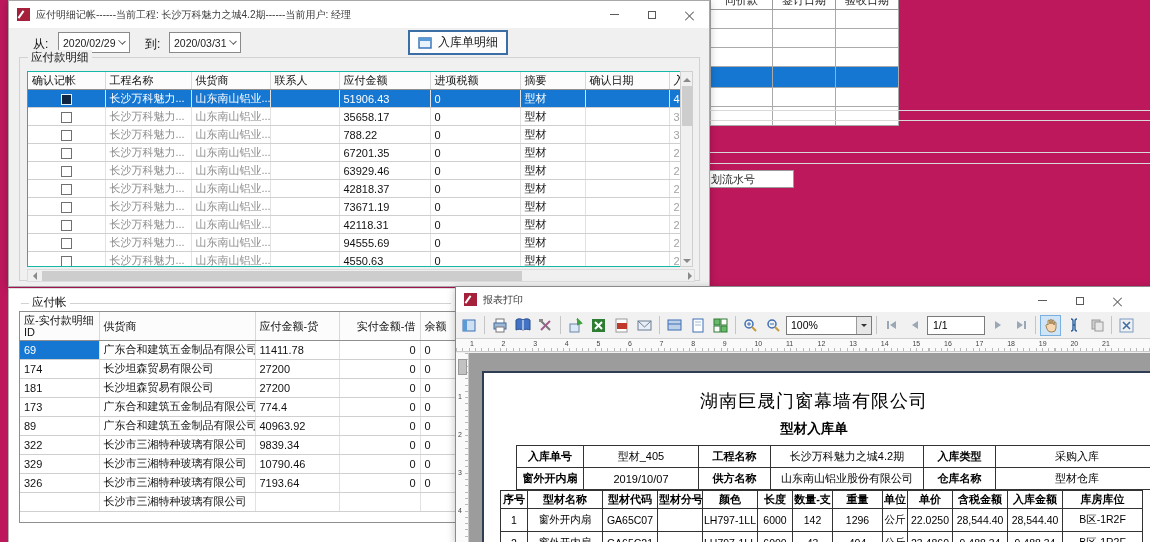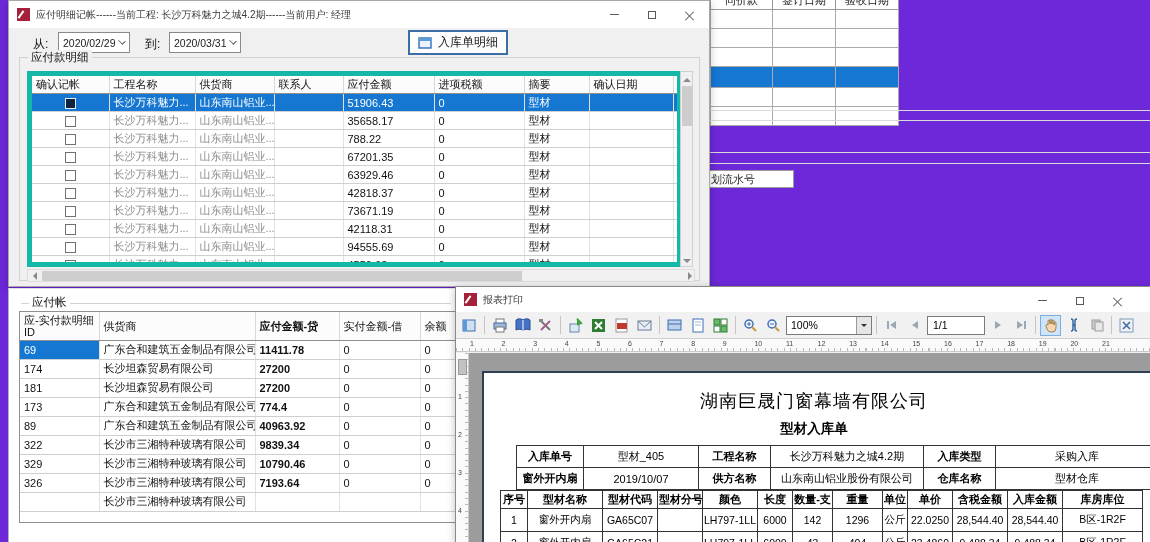--- a/index.html
+++ b/index.html
@@ -1,18 +1,18 @@
 <!DOCTYPE html>
 <html><head>
 <meta charset="utf-8">
 <style>
   * { margin:0; padding:0; box-sizing:border-box; }
   html,body { background:#fff; }
   body { font-family:"Liberation Sans","DejaVu Sans",sans-serif; }
-  .stage { position:relative; width:1150px; height:542px; overflow:hidden; background:#6d28d9; }
+  .stage { position:relative; width:1150px; height:542px; overflow:hidden; background:#be185d; }
 
   
   .bg-frag { position:absolute; left:0; top:0; width:1150px; height:542px; }
   .bg-mini-table { position:absolute; left:710px; top:-9px; border-collapse:collapse; }
   .bg-mini-table th { font-weight:normal; font-size:11px; color:#222; border:1px solid #9a9a9a; height:18px; padding:0 2px; background:#fff; }
   .bg-mini-table td { border:1px solid #aaa; height:16px; background:#fff; }
   .bg-mini-table td.tall { height:21px; }
   .bg-mini-table tr.bsel td { background:#1577d2; }
   .bg-line { position:absolute; left:705px; width:445px; height:1px; background:#d9d9d9; }
   .serial-box { position:absolute; left:710px; top:170px; width:84px; height:18px; border:1px solid #9a9a9a; border-left:none; background:#fff; font-size:11px; color:#222; line-height:17px; padding-left:1px; overflow:hidden; }
@@ -35,21 +35,21 @@
   #win1 { left:8px; top:0; width:702px; height:287px; }
   .filter-row { position:relative; height:30px; }
   .flabel { position:absolute; top:8px; font-size:12px; color:#111; }
   .datebox { position:absolute; top:4px; width:72px; height:21px; background:#fff; border:1px solid #8a8a8a; font-size:10.5px; color:#222; display:flex; align-items:center; padding-left:4px; }
   .datebox .chev { position:absolute; right:4px; top:7px; width:6px; height:6px; border-right:1px solid #555; border-bottom:1px solid #555; transform:rotate(45deg) scale(1,.8); margin-top:-2px; }
   .btn { position:absolute; display:flex; align-items:center; justify-content:center; gap:6px; font-size:12px; color:#111; background:linear-gradient(#f4f4f4,#e3e3e3); border:1px solid #9a9a9a; }
   #btn-query { left:277px; top:2px; width:108px; height:25px; }
   #btn-inbound { left:399px; top:2px; width:100px; height:25px; background:#fdfdfd; border:2px solid #3a6ea5; }
   .groupbox { position:absolute; left:10px; top:56px; width:681px; height:224px; border:1px solid #d2d2d2; }
   .group-label { position:absolute; left:8px; top:-8px; background:#f0f0f0; font-size:11.5px; color:#111; padding:0 3px; }
-  .grid-wrap { position:absolute; left:7px; top:13px; width:655px; height:196px; overflow:hidden; border:5px solid #14b8a6; background:#fff; }
+  .grid-wrap { position:absolute; left:7px; top:13px; width:655px; height:196px; overflow:hidden; border:1px solid #14b8a6; background:#fff; }
   table.grid { border-collapse:collapse; table-layout:fixed; width:643px; background:#fff; }
   table.grid th { font-weight:normal; font-size:11px; color:#111; text-align:left; padding:1px 4px; height:17px; border-right:1px solid #d8d8d8; border-bottom:1px solid #8f8f8f; background:#fcfcfc; overflow:hidden; white-space:nowrap; }
   table.grid td { font-size:11px; color:#111; padding:0 4px; height:18px; border-right:1px solid #e2e2e2; border-bottom:1px solid #cfcfcf; overflow:hidden; white-space:nowrap; }
   table.grid tr.sel td { background:#1577d2; color:#fff; }
   table.grid td.dim { color:#8d8d8d; }
   table.grid tr.sel td.dim, table.grid tr.sel td.inb { color:#fff; }
   table.grid td.inb { color:#a3a3a3; }
   #w1grid .c0{width:77px;} #w1grid .c1{width:86px;} #w1grid .c2{width:79px;} #w1grid .c3{width:69px;}
   #w1grid .c4{width:91px;} #w1grid .c5{width:90px;} #w1grid .c6{width:65px;} #w1grid .c7{width:84px;} #w1grid .c8{width:31px;}
   .cb-cell { text-align:center; }
@@ -66,21 +66,21 @@
   .arr-rt { border-left-color:#8a8a8a; right:-2px; top:2px; }
 
   
   #win2 { position:absolute; left:8px; top:288px; width:447px; height:254px; background:#fff; border-left:1px solid #b5b5b5; border-top:1px solid #e0e0e0; }
   #win2 .group-label2 { position:absolute; left:20px; top:6px; font-size:11.5px; color:#111; background:#fff; padding:0 3px; z-index:2; }
   #win2 .gline { position:absolute; left:12px; top:14px; width:430px; height:1px; background:#d2d2d2; }
   #w2wrap { position:absolute; left:10px; top:22px; width:437px; height:212px; overflow:hidden; border:1px solid #8f8f8f; background:#fff; }
   #w2grid { width:470px; }
   #w2grid th { height:28px; vertical-align:middle; line-height:12px; white-space:normal; }
   #w2grid td { height:19px; }
-  #w2grid .k0{width:79px;} #w2grid .k1{width:156px;} #w2grid .k2{width:84px;font-weight:bold;} #w2grid .k3{width:81px;} #w2grid .k4{width:70px;}
+  #w2grid .k0{width:79px;} #w2grid .k1{width:156px;} #w2grid .k2{width:84px;} #w2grid .k3{width:81px;text-align:right;} #w2grid .k4{width:70px;}
   #w2grid td.idsel { background:#1577d2; color:#fff; }
 
   
   #report { left:455px; top:286px; width:700px; height:257px; background:#f0f0f0; border:1px solid #8a8a8a; border-right:none; }
   #report .titlebar { height:25px; }
   .toolbar { height:27px; background:#f1f1f1; border-bottom:1px solid #cfcfcf; display:flex; align-items:center; padding:0 3px; gap:2px; }
   .tbtn { width:21px; height:21px; display:flex; align-items:center; justify-content:center; flex:0 0 auto; }
   .tbtn.on { background:#cfe4f7; border:1px solid #7ab0e0; }
   .tsep { width:1px; height:18px; background:#c5c5c5; margin:0 2px; flex:0 0 auto; }
   .zoom-combo { width:86px; height:19px; background:#fff; border:1px solid #7a7a7a; font-size:10.5px; display:flex; align-items:center; padding-left:4px; position:relative; flex:0 0 auto; }

